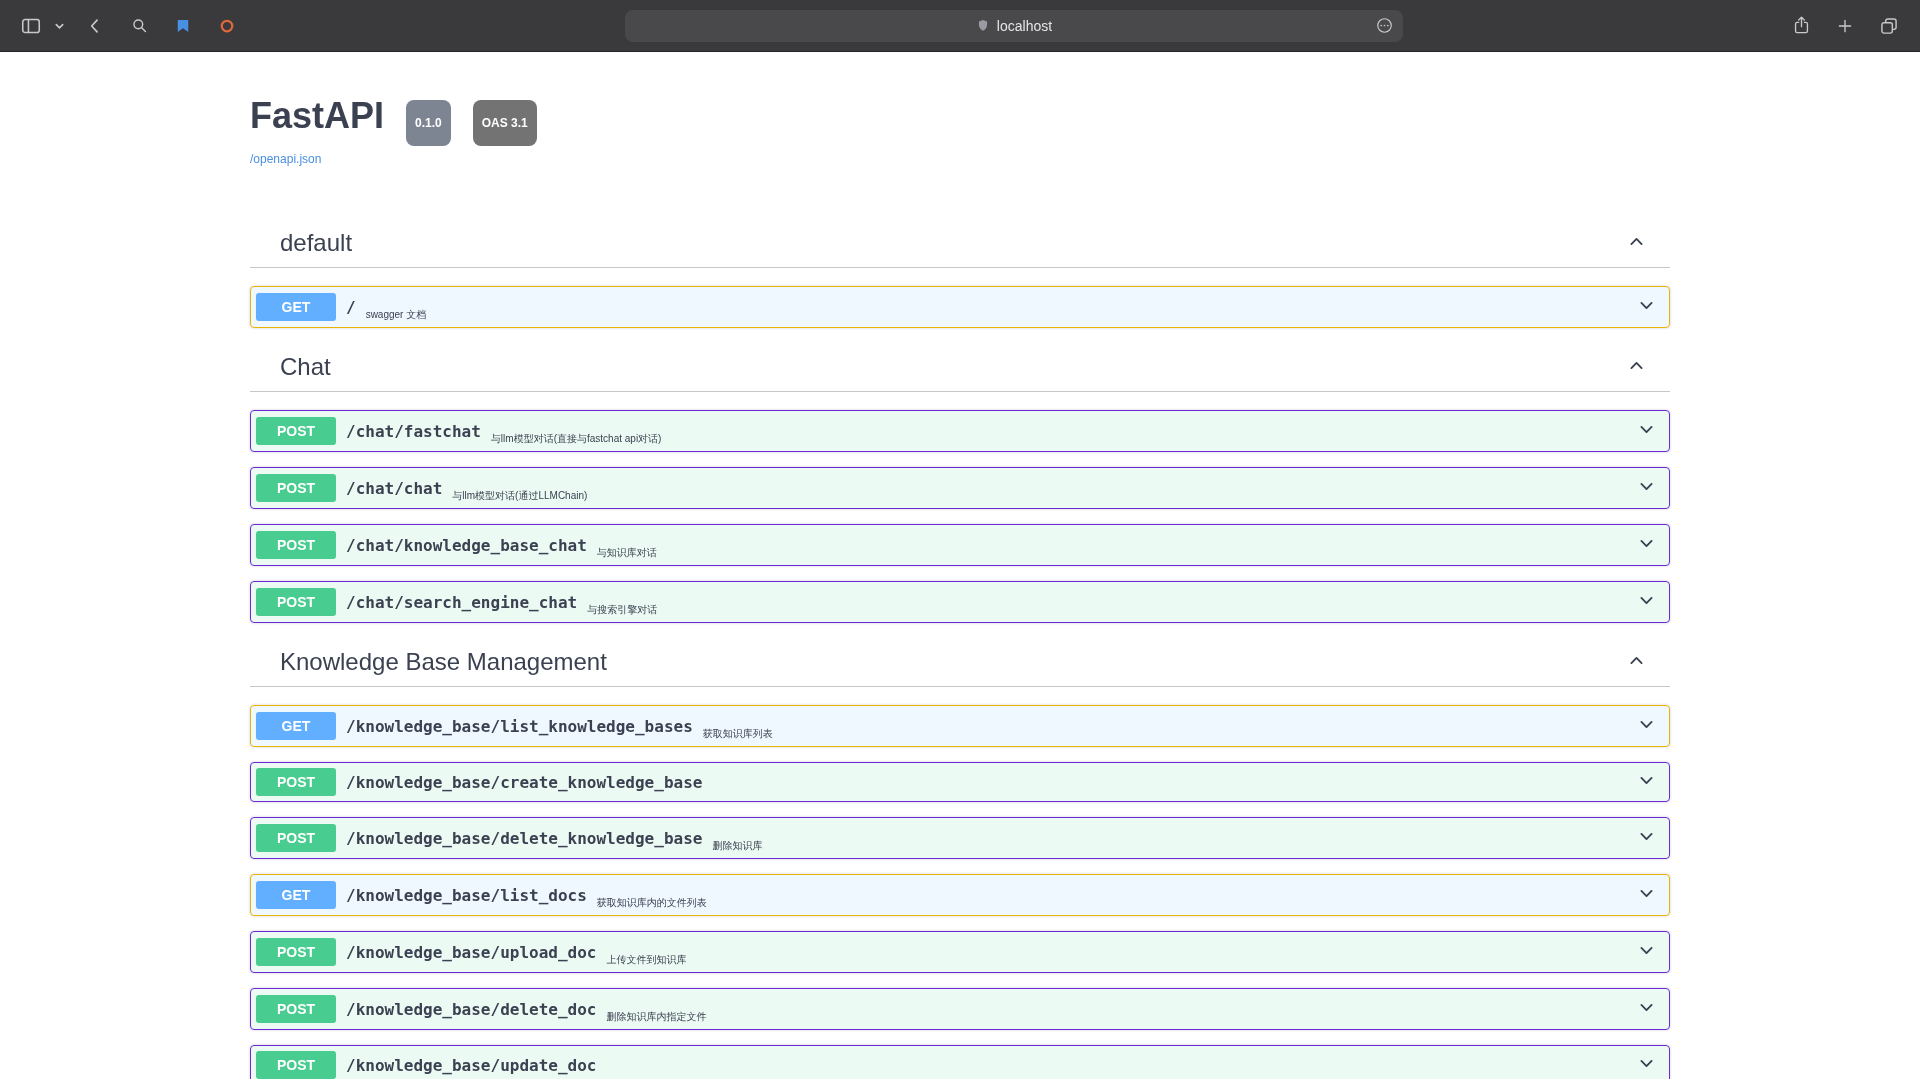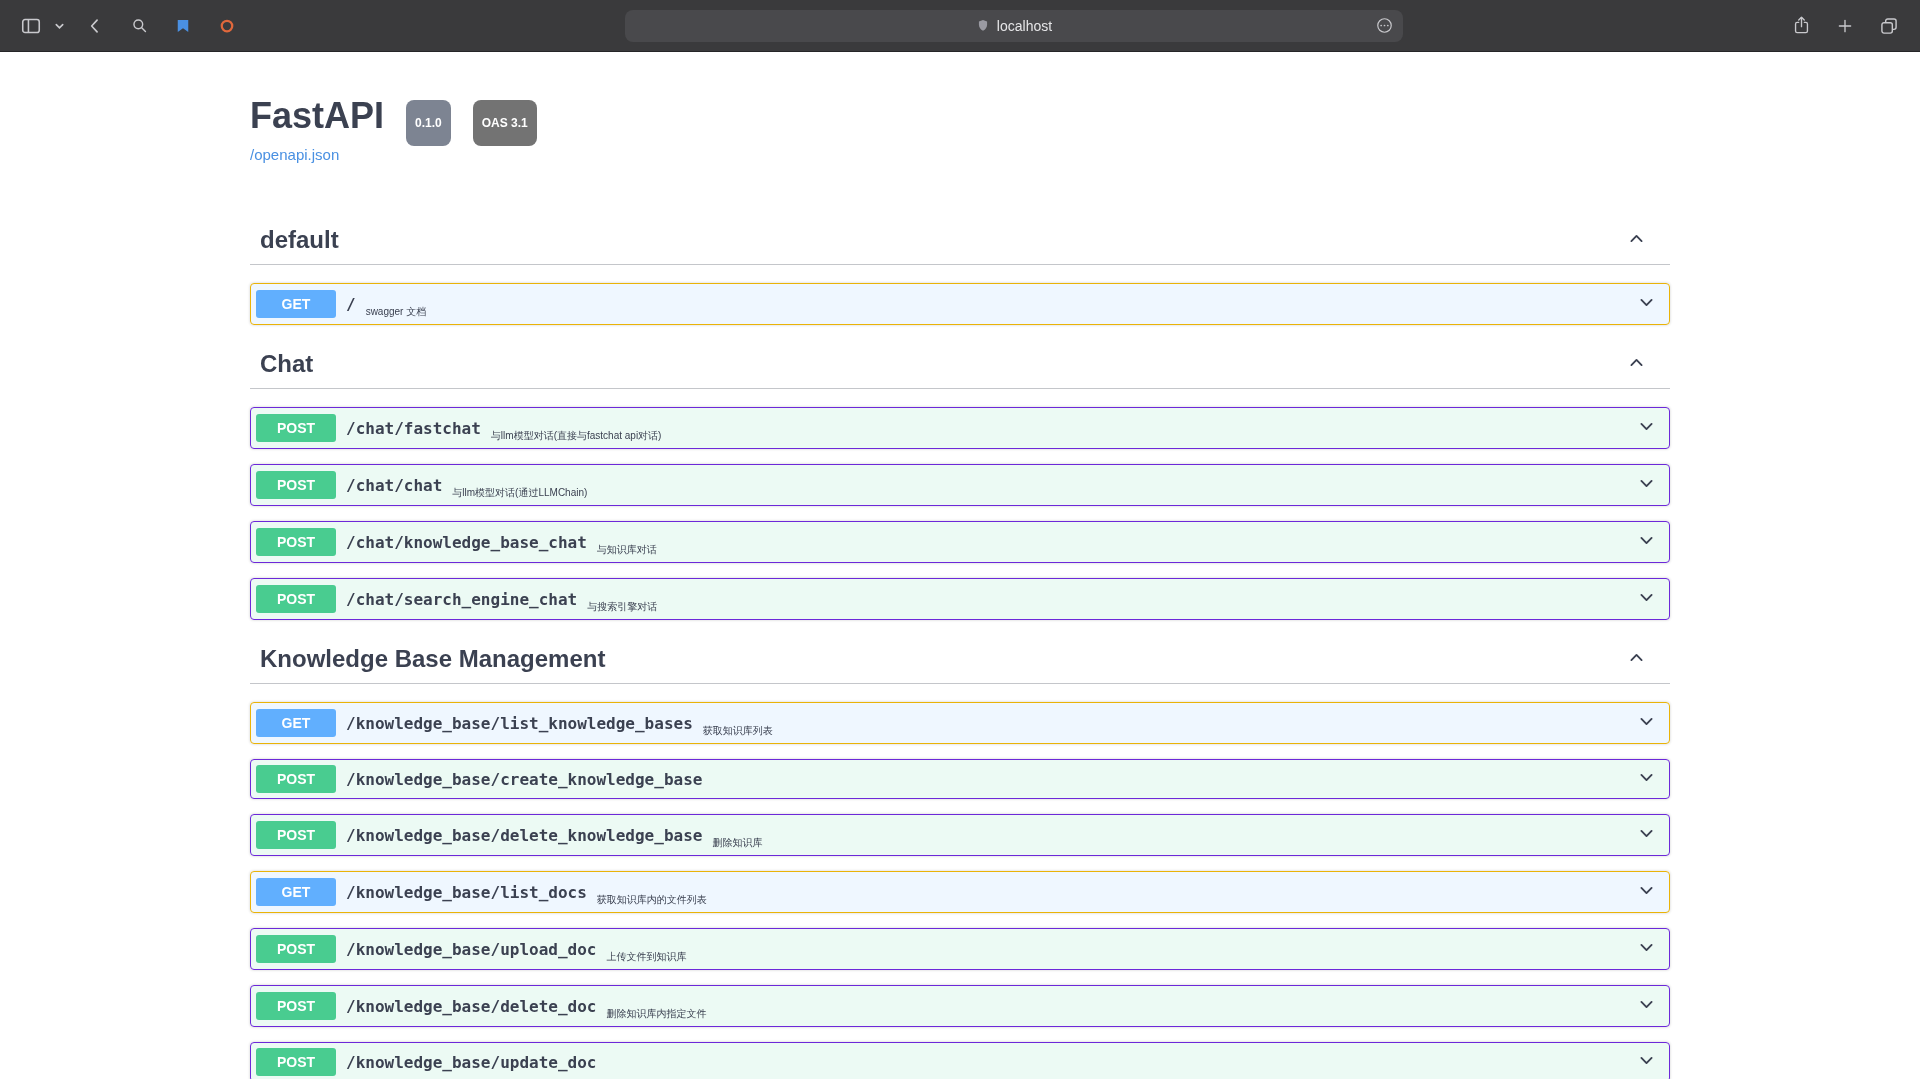--- a/index.html
+++ b/index.html
@@ -53,34 +53,34 @@
     display: flex; align-items: flex-start; gap: 22px;
     color: #3b4151; font-size: 36px; font-weight: 700; line-height: 44px;
   }
   .badge {
     display: inline-block; color: #fff; font-size: 12px; font-weight: 700;
     padding: 16px 9px; border-radius: 8px; line-height: 14px; margin-top: 6px;
   }
   .badge.version { background: #7d8492; }
   .badge.oas { background: #737373; }
   .spec-link {
-    display: inline-block; 
-    color: #4990e2; font-size: 15px; text-decoration: none; cursor: pointer;
+    display: inline-block; margin-top: 6px;
+    color: #4990e2; font-size: 12px; text-decoration: none; cursor: pointer;
   }
 
   .sections { margin-top: 52px; }
   .opblock-tag-section { margin-bottom: 12px; }
   .opblock-tag {
     display: flex; align-items: center; justify-content: space-between;
     padding: 10px 20px 10px 10px;
     border-bottom: 1px solid rgba(59,65,81,.3);
     margin-bottom: 18px;
     cursor: pointer;
   }
-  .section-title { color: #3b4151; font-size: 24px; font-weight: 700; }
+  .section-title { color: #3b4151; font-size: 24px; font-weight: 400; margin-left: 20px; }
   .chev-btn {
     background: none; border: none; color: #3b4151; cursor: pointer;
     display: flex; align-items: center; justify-content: center;
     width: 28px; height: 28px;
   }
 
   .opblock {
     display: flex; align-items: center;
     border-radius: 4px; margin-bottom: 15px; padding: 5px;
     box-shadow: 0 0 3px rgba(0,0,0,.19);

